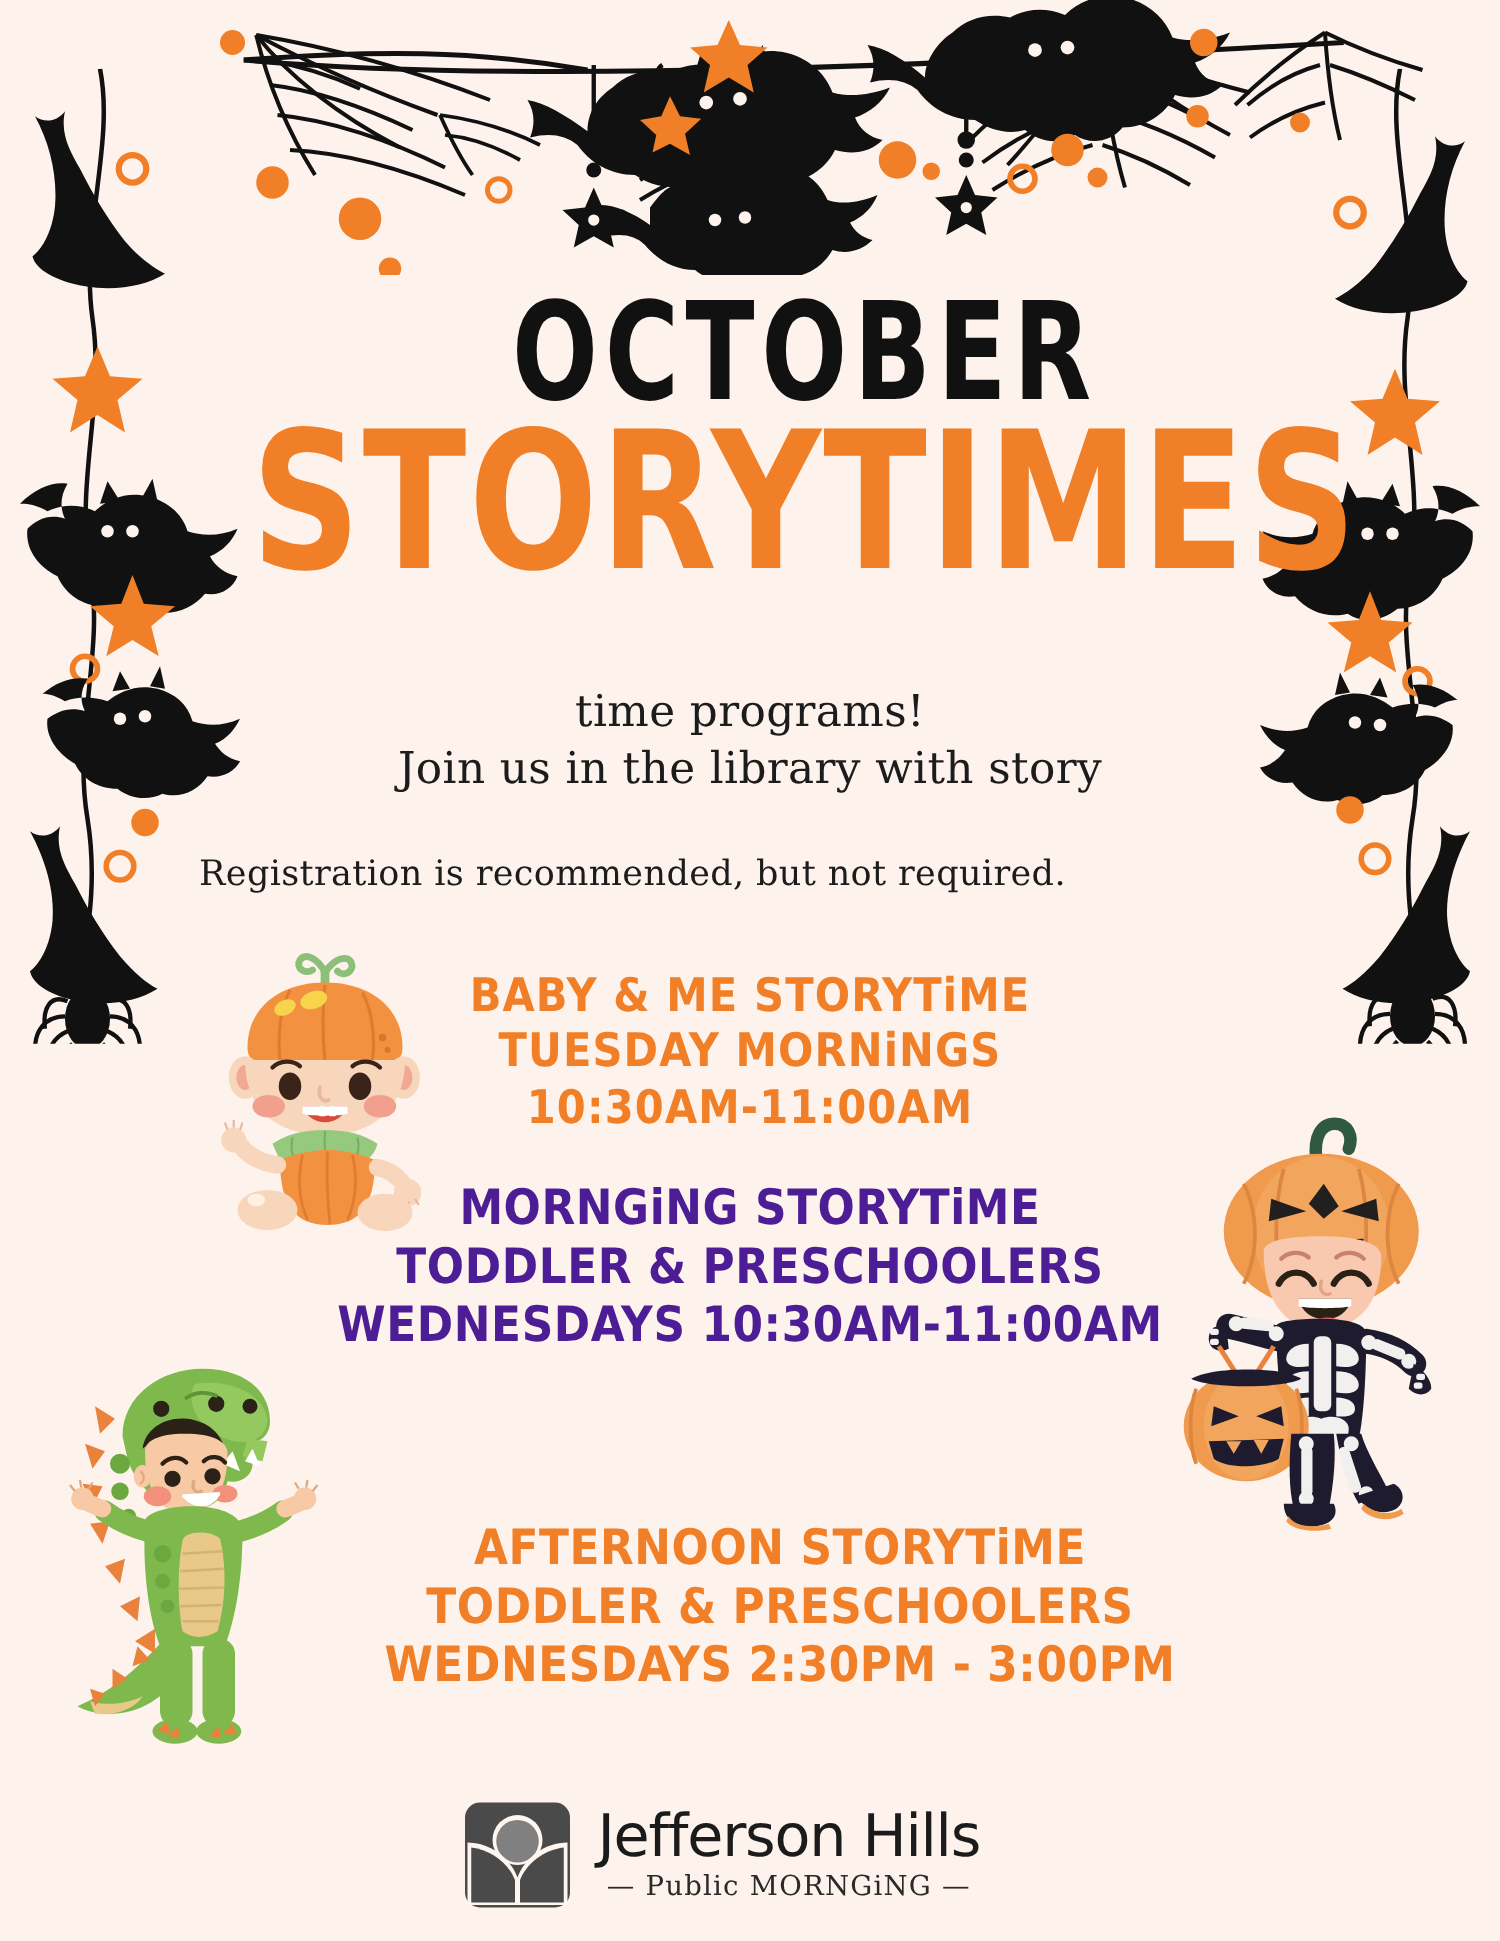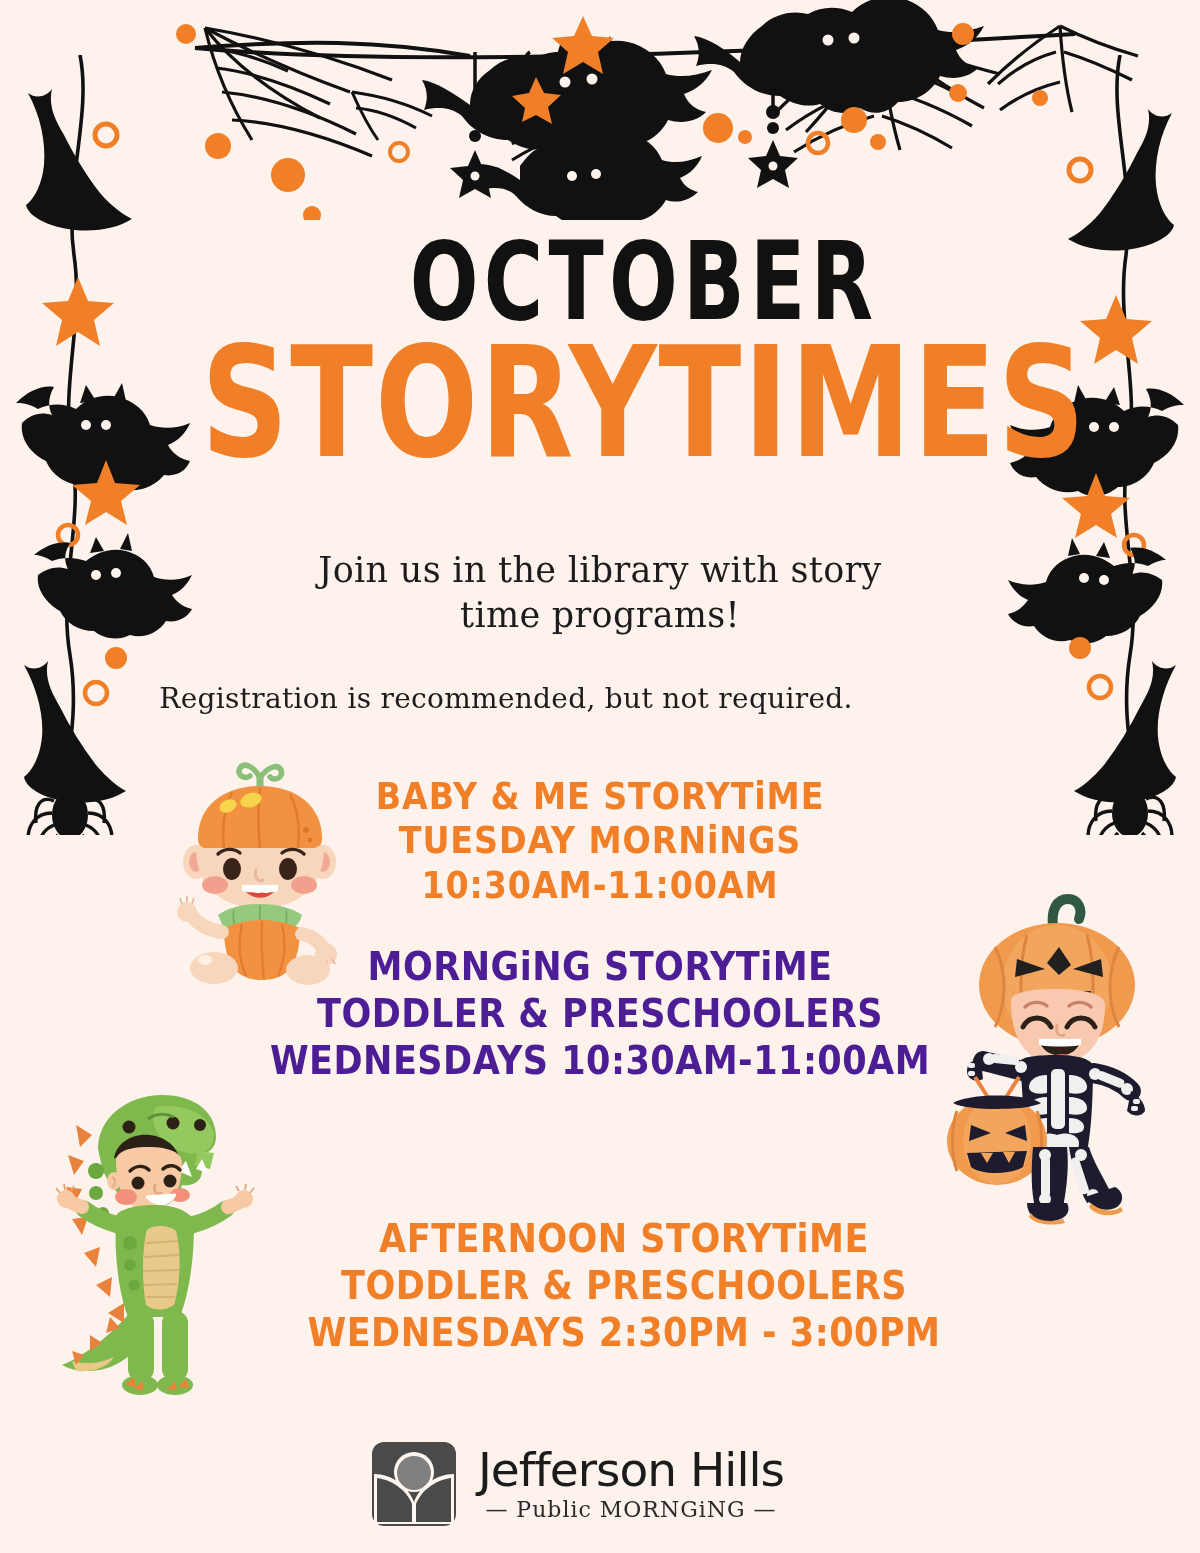--- a/index.html
+++ b/index.html
@@ -379,22 +379,22 @@
       </g>
     </g>
   </svg>
 
   <div class="headline-wrap">
     <div class="h-october">OCTOBER</div>
     <div class="h-storytimes">STORYTIMES</div>
   </div>
 
   <div class="intro">
+    <div class="intro-line">time programs!</div>
     <div class="intro-line">Join us in the library with story</div>
-    <div class="intro-line">time programs!</div>
   </div>
   <div class="intro-sub">Registration is recommended, but not required.</div>
 
   <div class="prog" id="prog-1">
     <span class="pl">BABY &amp; ME STORYTiME</span>
     <span class="pl">TUESDAY MORNiNGS</span>
     <span class="pl">10:30AM-11:00AM</span>
   </div>
 
   <div class="prog" id="prog-2">

